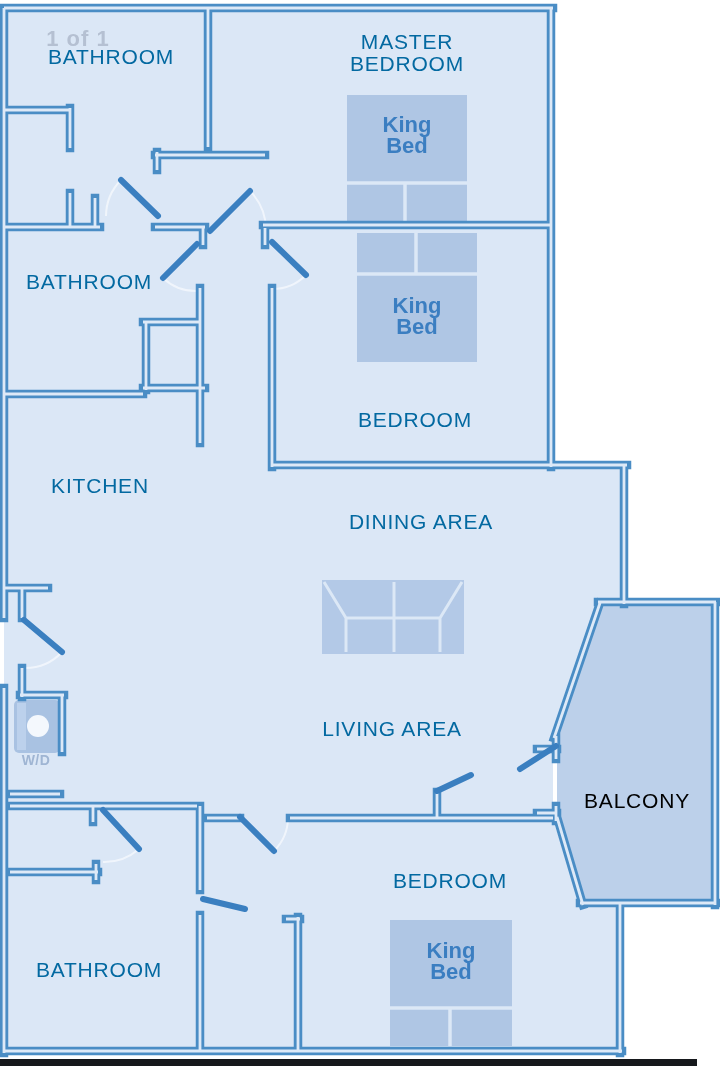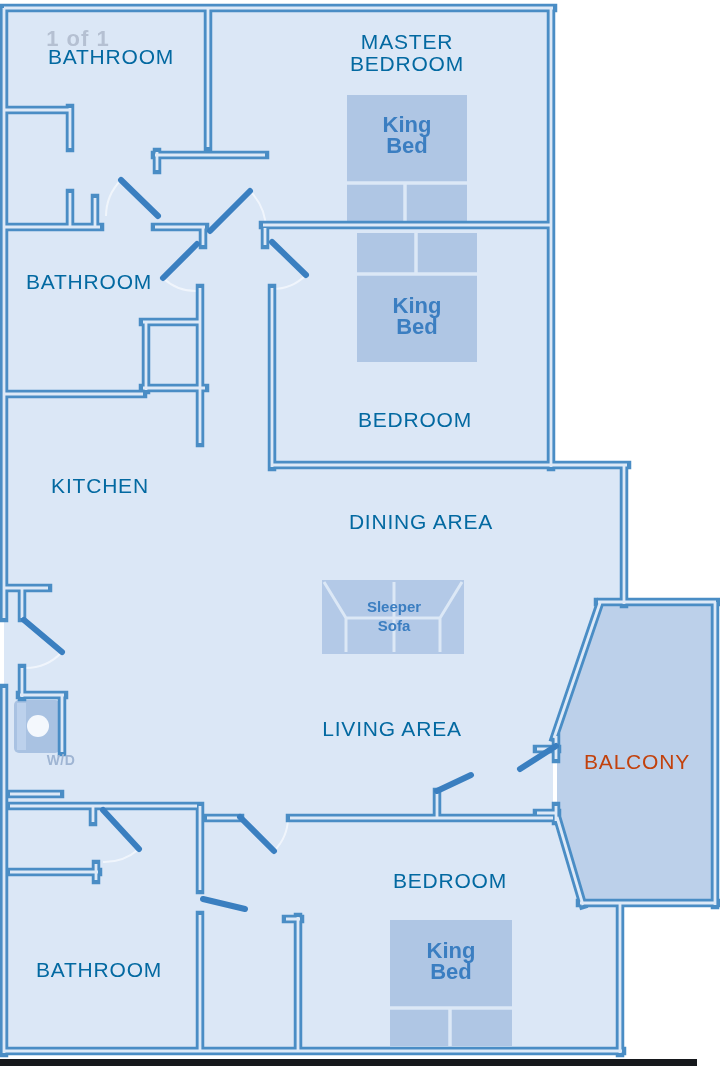--- a/index.html
+++ b/index.html
@@ -23,34 +23,34 @@
     font-weight:700;line-height:21px;pointer-events:none;
   }
   .sofa-label{
     position:absolute;text-align:center;color:#3b7ec1;font-size:15px;
     font-weight:700;line-height:19px;pointer-events:none;
   }
   .wd-label{
     position:absolute;text-align:center;color:#9fb5d3;font-size:14px;
     font-weight:600;letter-spacing:0.5px;pointer-events:none;
   }
-  .balcony-label{color:#c2410c;}
+  .balcony-label{color:#000000;margin-top:39px;}
   
   #lbl-watermark{left:28px;top:26px;width:100px;}
   #lbl-bath1{left:31px;top:46px;width:160px;}
   #lbl-master{left:307px;top:31px;width:200px;}
   #lbl-bath2{left:9px;top:271px;width:160px;}
   #lbl-bed2{left:305px;top:409px;width:220px;}
   #lbl-kitchen{left:20px;top:475px;width:160px;}
   #lbl-dining{left:311px;top:511px;width:220px;}
   #lbl-living{left:282px;top:718px;width:220px;}
   #lbl-balcony{left:559px;top:751px;width:156px;}
   #lbl-bed3{left:340px;top:870px;width:220px;}
   #lbl-bath3{left:19px;top:959px;width:160px;}
-  #lbl-wd{left:24px;top:752px;width:52px;padding-left:11px;}
+  #lbl-wd{left:10px;top:752px;width:52px;}
   #lbl-kingbed1{left:347px;top:114px;width:120px;}
   #lbl-kingbed2{left:357px;top:295px;width:120px;}
   #lbl-kingbed3{left:391px;top:940px;width:120px;}
   #lbl-sofa{left:324px;top:597px;width:140px;}
 </style>
 </head>
 <body>
 
 <div id="stage">
 
@@ -153,15 +153,14 @@
   <div id="lbl-bath3" class="room-label">BATHROOM</div>
 
   <div id="lbl-wd" class="wd-label">W/D</div>
 
   <div id="lbl-kingbed1" class="furn-label"><span>King</span><br><span>Bed</span></div>
 
   <div id="lbl-kingbed2" class="furn-label"><span>King</span><br><span>Bed</span></div>
 
   <div id="lbl-kingbed3" class="furn-label"><span>King</span><br><span>Bed</span></div>
 
-  <div id="lbl-sofa" class="sofa-label"><span>Sleeper</span><br><span>Sofa</span></div>
 
 </div>
 
 </body></html>

